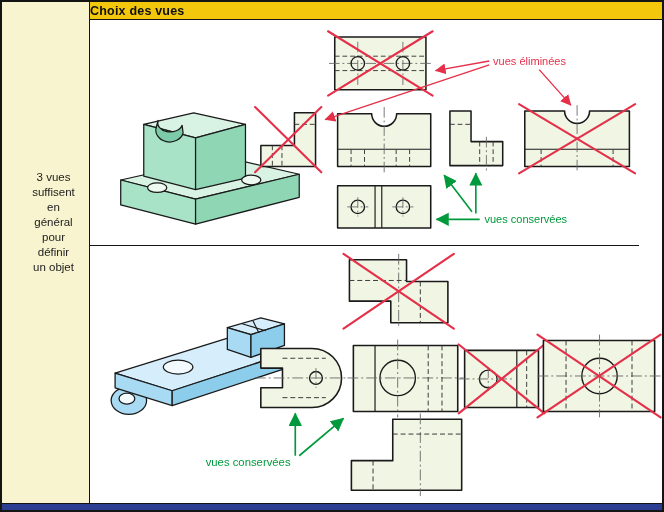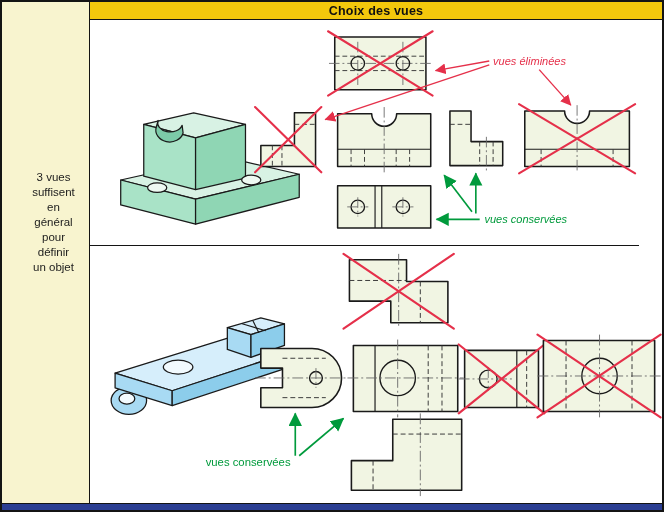--- a/index.html
+++ b/index.html
@@ -11,25 +11,25 @@
   .footer-strip { position:absolute; left:0; right:0; bottom:0; height:7px;
                   background:#2b3e92; border-top:1px solid #141414; }
 
   .sidebar { position:absolute; left:0; top:0; bottom:7px; width:88px;
              background:#f8f4cf; border-right:1.5px solid #141414; }
   .sidebar-note { position:absolute; top:168px; left:13px; right:13px;
                   text-align:center; font-size:11.5px; line-height:1.3; color:#1c1c1c;margin-left:16px; }
 
   .header { position:absolute; left:88px; top:0; right:0; height:18px;
             background:#f3c80c; border-bottom:1.5px solid #141414;
-            display:flex; align-items:center; justify-content:center; }
+            display:flex; align-items:center; }
   .header-title { font-size:12.5px; font-weight:bold; color:#101010; letter-spacing:.2px; }
 
   .panel-top    { position:absolute; left:88px; top:18px;  width:549px; height:226px;
-                  border-bottom:1.5px solid #141414;font-style:italic; }
+                  border-bottom:1.5px solid #141414; }
   .panel-bottom { position:absolute; left:88px; top:245px; width:574px; bottom:7px; }
   .panel-top svg, .panel-bottom svg { display:block; width:100%; height:100%; }
 
   
   .olp  { fill:#f1f5e3; stroke:#1a1a1a; stroke-width:1.6; stroke-linejoin:round; }
   .ol   { fill:none; stroke:#1a1a1a; stroke-width:1.4; }
   .sol  { fill:none; stroke:#1a1a1a; stroke-width:1.2; }
   .hl   { stroke:#3a3a3a; stroke-width:1; stroke-dasharray:5 3; fill:none; }
   .cl   { stroke:#666; stroke-width:.9; stroke-dasharray:11 3 2 3; fill:none; }
   .redx line { stroke:#e5304a; stroke-width:2.2; stroke-linecap:round; }

